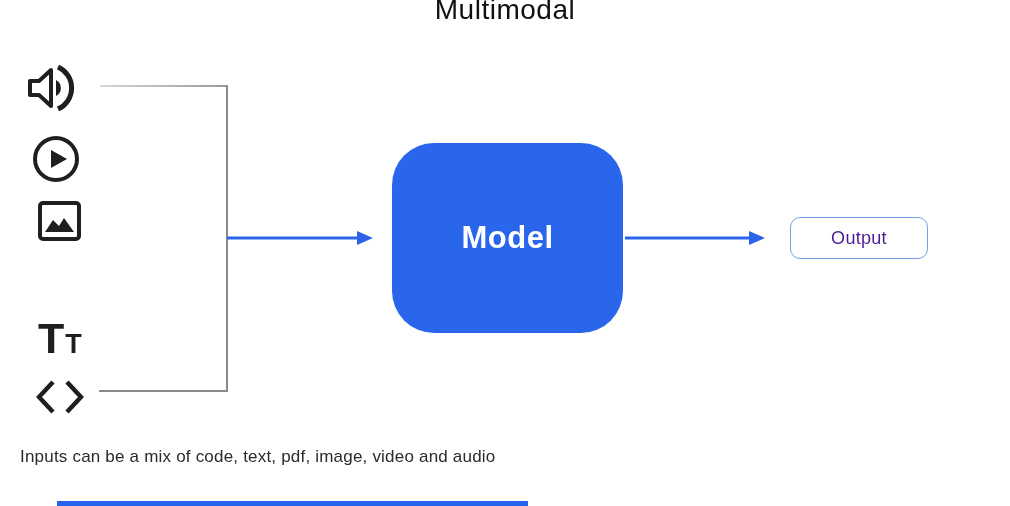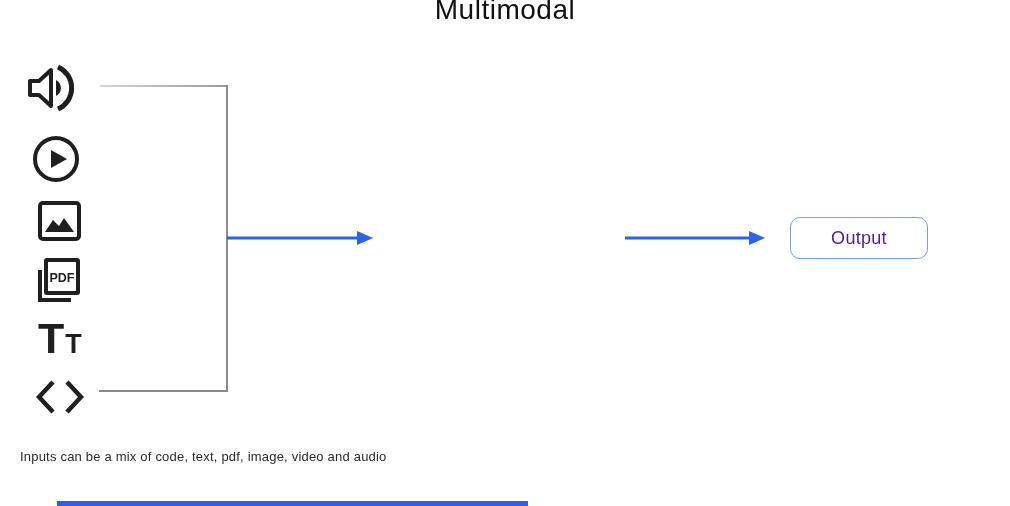--- a/index.html
+++ b/index.html
@@ -84,21 +84,21 @@
     color: #4c1d95;
     font-size: 18px;
     font-weight: 400;
     letter-spacing: 0.3px;
   }
 
   .caption {
     position: absolute;
     left: 20px; top: 446px;
     max-width: 505px;
-    font-size: 13px;
+    font-size: 17px;
     line-height: 21.5px;
     color: #2b2b2b;
     letter-spacing: 0.2px;
   }
 
   .progress-bar {
     position: absolute;
     left: 57px; bottom: 0;
     width: 471px; height: 5px;
     background: #2563EB;
@@ -126,27 +126,20 @@
     </svg>
   </div>
 
   <div class="icon icon-image">
     <svg width="46" height="46" viewBox="0 0 46 46">
       <rect x="4" y="5" width="39" height="36" rx="3" fill="none" stroke="#1f1f1f" stroke-width="4"></rect>
       <path d="M9 34 L17 22 L23 28 L28 20 L38 34 Z" fill="#1f1f1f"></path>
     </svg>
   </div>
 
-  <div class="icon icon-pdf">
-    <svg width="52" height="52" viewBox="0 0 52 52">
-      <path d="M9 15 V45 H40" fill="none" stroke="#1f1f1f" stroke-width="4"></path>
-      <rect x="15" y="5" width="32" height="33" rx="1" fill="#ffffff" stroke="#1f1f1f" stroke-width="4"></rect>
-      <text x="31" y="26.5" text-anchor="middle" font-family="Liberation Sans, sans-serif" font-size="12.5" font-weight="700" fill="#1f1f1f">PDF</text>
-    </svg>
-  </div>
 
   <div class="icon icon-text">
     <span class="t-large">T</span>
     <span class="t-small">T</span>
   </div>
 
   <div class="icon icon-code">
     <svg width="48" height="36" viewBox="0 0 48 36">
       <path d="M17 3 L3 18 L17 33" fill="none" stroke="#1f1f1f" stroke-width="4.5"></path>
       <path d="M31 3 L45 18 L31 33" fill="none" stroke="#1f1f1f" stroke-width="4.5"></path>
@@ -157,20 +150,23 @@
   <div class="bracket-vertical"></div>
   <div class="bracket-bottom"></div>
 
   <div class="arrow arrow-1">
     <svg width="146" height="20" viewBox="0 0 146 20">
       <line x1="0" y1="10" x2="131" y2="10" stroke="#2B64E8" stroke-width="3.2"></line>
       <polygon points="130,3 146,10 130,17" fill="#2B64E8"></polygon>
     </svg>
   </div>
 
+  <div class="model-box">
+    <span class="model-label">Model</span>
+  </div>
 
   <div class="arrow arrow-2">
     <svg width="140" height="20" viewBox="0 0 140 20">
       <line x1="0" y1="10" x2="125" y2="10" stroke="#2B64E8" stroke-width="3.2"></line>
       <polygon points="124,3 140,10 124,17" fill="#2B64E8"></polygon>
     </svg>
   </div>
 
   <div class="output-box">
     <span class="output-label">Output</span>

